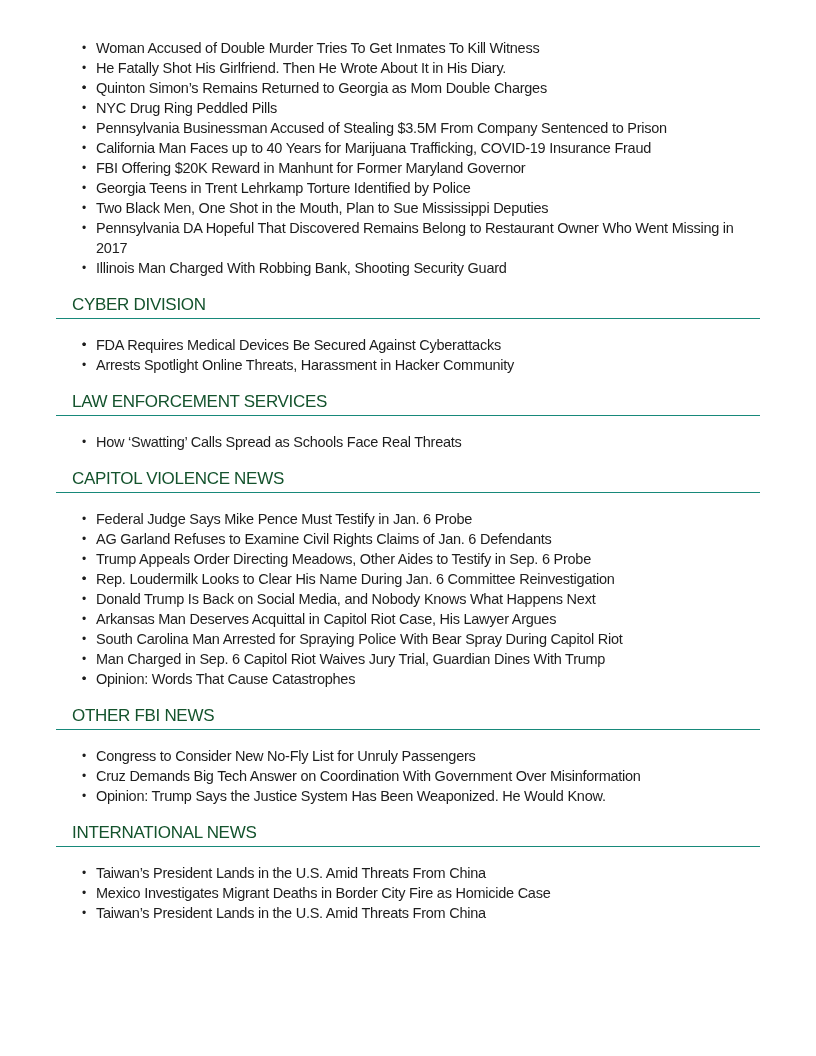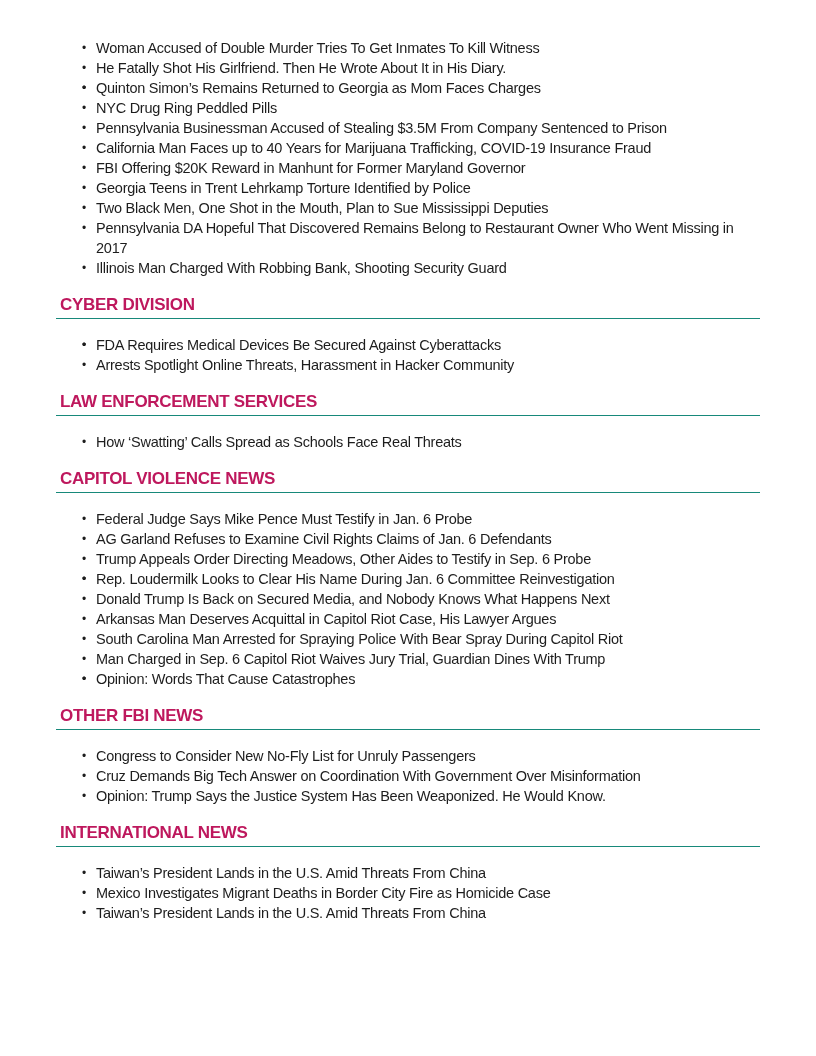--- a/index.html
+++ b/index.html
@@ -14,26 +14,26 @@
     box-sizing: border-box;
     width: 816px;
     height: 1056px;
     padding: 38px 56px 20px 56px;
     font-family: "Liberation Sans", "DejaVu Sans", sans-serif;
     color: #1d1d1d;
     background: #ffffff;
   }
   .section { margin: 0; }
   .section-heading {
-    margin: 15px 0 0 4px;
+    margin: 15px 0 0 16px;
     font-size: 17px;
-    font-weight: bold;
+    font-weight: normal;
     line-height: 23px;
     letter-spacing: -0.3px;
-    color: #be185d;
+    color: #14532d;
   }
   .section-rule {
     border: none;
     border-top: 1.6px solid #17897a;
     margin: 2px 0 0 0;
     height: 0;
   }
   ul.news-list {
     list-style: none;
     margin: 16px 0 0 0;
@@ -72,21 +72,21 @@
     <span class="bullet">•</span>
     <span class="headline">He Fatally Shot His Girlfriend. Then He Wrote About It in His Diary.</span>
   </li>
 
   <li>
     <span class="bullet">•</span>
   </li>
 
   <li>
     <span class="bullet">•</span>
-    <span class="headline">Quinton Simon’s Remains Returned to Georgia as Mom Faces Charges</span>
+    <span class="headline">Quinton Simon’s Remains Returned to Georgia as Mom Double Charges</span>
   </li>
 
   <li>
     <span class="bullet">•</span>
     <span class="headline">NYC Drug Ring Peddled Pills</span>
   </li>
 
   <li>
     <span class="bullet">•</span>
     <span class="headline">Pennsylvania Businessman Accused of Stealing $3.5M From Company Sentenced to Prison</span>
@@ -178,21 +178,21 @@
     <span class="bullet">•</span>
   </li>
 
   <li>
     <span class="bullet">•</span>
     <span class="headline">Rep. Loudermilk Looks to Clear His Name During Jan. 6 Committee Reinvestigation</span>
   </li>
 
   <li>
     <span class="bullet">•</span>
-    <span class="headline">Donald Trump Is Back on Secured Media, and Nobody Knows What Happens Next</span>
+    <span class="headline">Donald Trump Is Back on Social Media, and Nobody Knows What Happens Next</span>
   </li>
 
   <li>
     <span class="bullet">•</span>
     <span class="headline">Arkansas Man Deserves Acquittal in Capitol Riot Case, His Lawyer Argues</span>
   </li>
 
   <li>
     <span class="bullet">•</span>
     <span class="headline">South Carolina Man Arrested for Spraying Police With Bear Spray During Capitol Riot</span>

